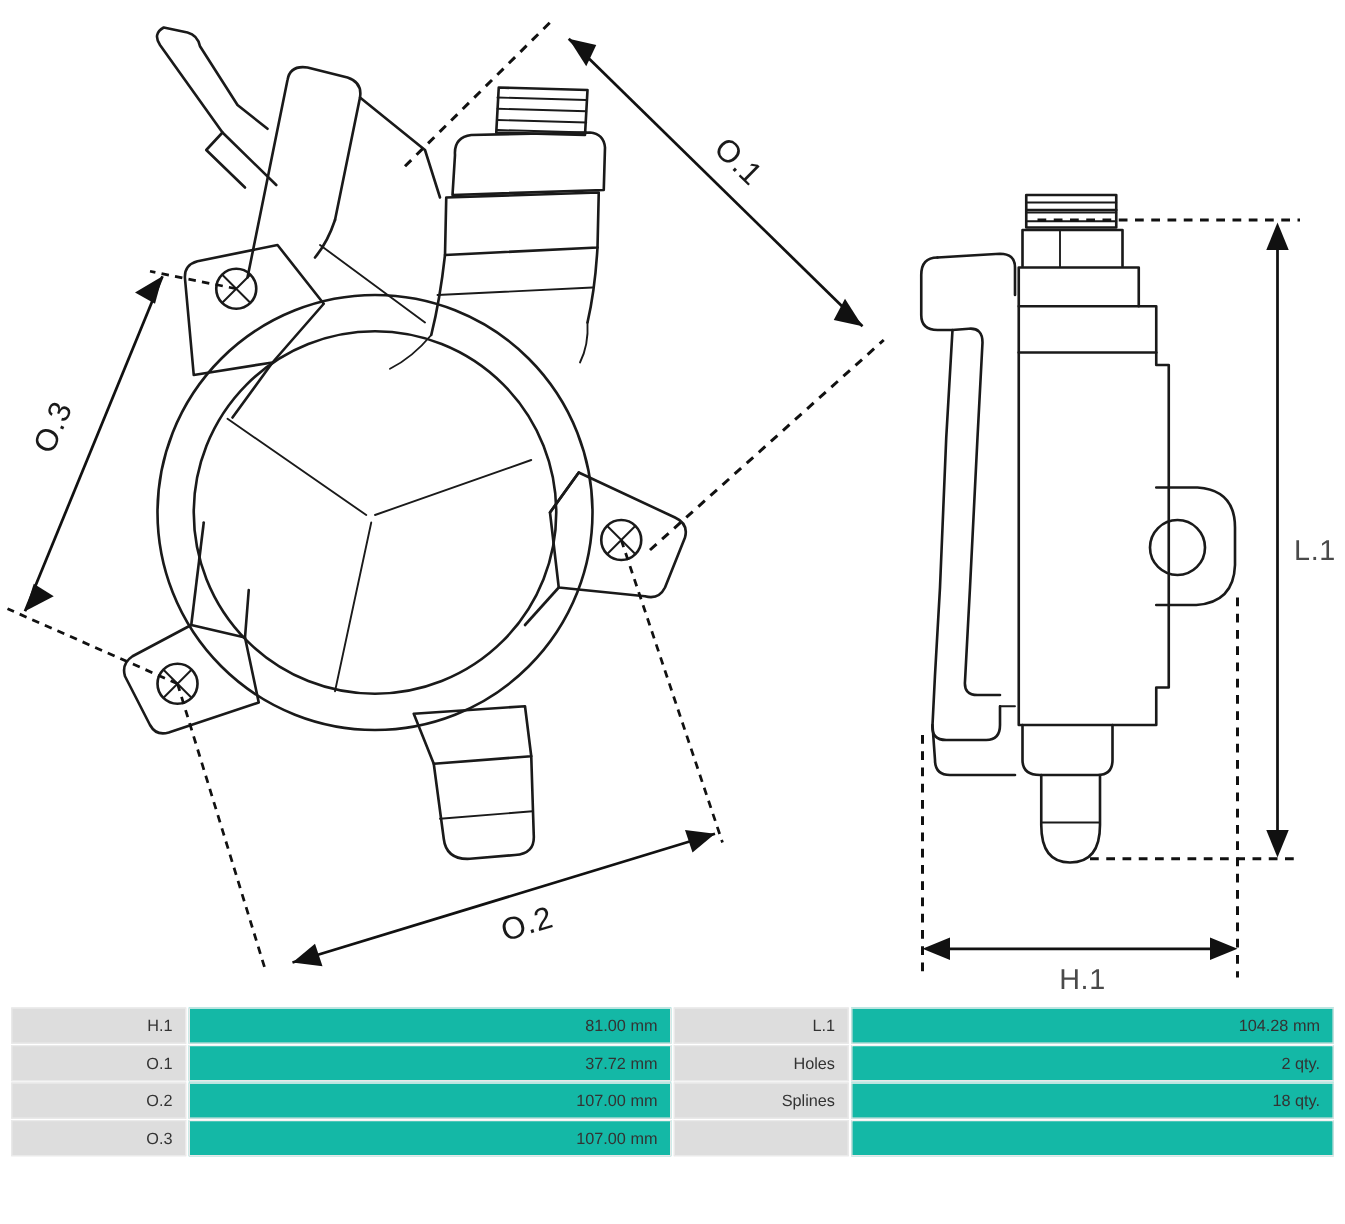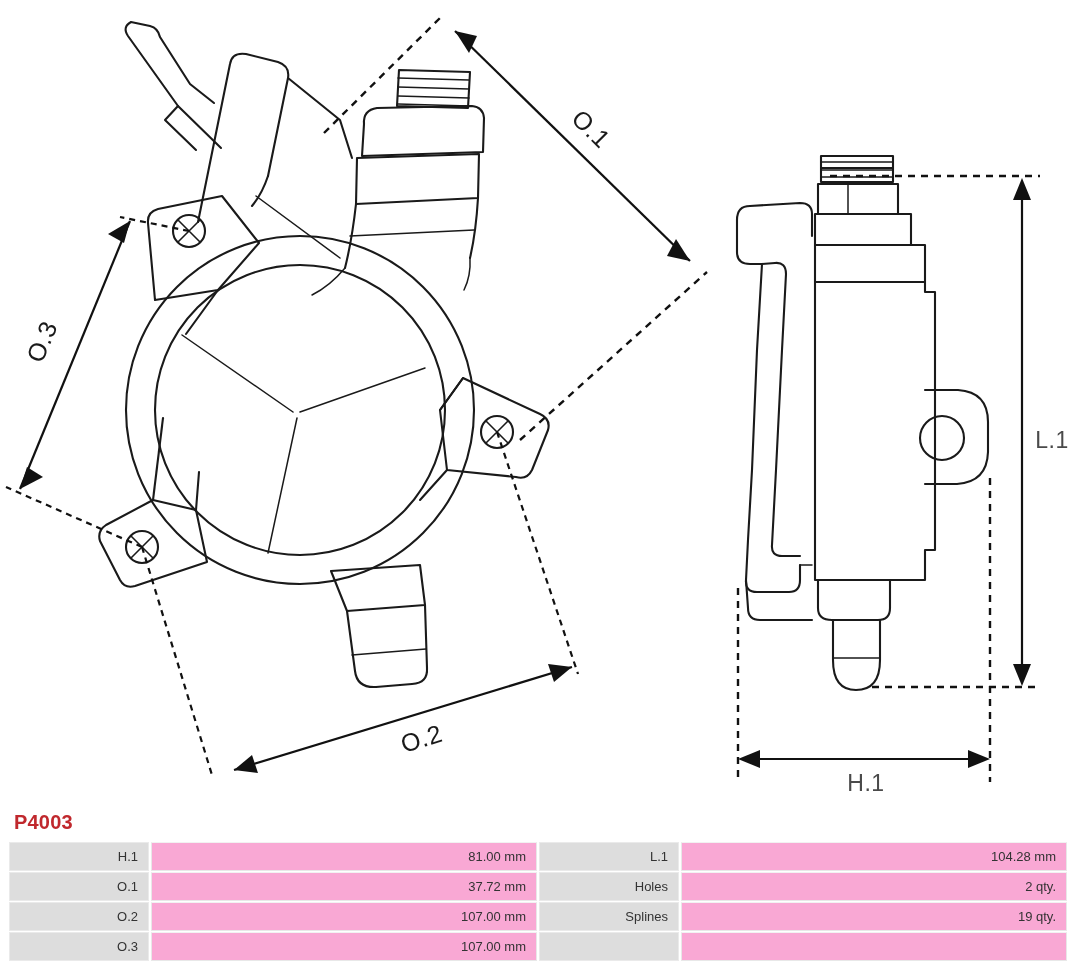--- a/index.html
+++ b/index.html
@@ -124,21 +124,21 @@
     vertical-align: middle;
   }
   td.spec-key {
     background: #dddddd;
     text-align: right;
     color: #333333;
     width: 118px;
     border: 1px solid #eaeaea;
   }
   td.spec-val {
-    background: #f9a8d4;
+    background: #14b8a6;
     text-align: right;
     color: #333333;
     border: 1px solid #e8e8e8;
     border-top-color: #f2f2f2;
     margin-left: 42px;
   }
   td.spec-key.blank, td.spec-val.blank {
     color: transparent;
   }
 </style>
@@ -311,41 +311,40 @@
           <path class="dim-line" d="M 750 759 L 978 759"></path>
           <polygon points="738,759 760,750 760,768" fill="#111111"></polygon>
           <polygon points="990,759 968,750 968,768" fill="#111111"></polygon>
           <text class="dim-label-side" x="866" y="791" text-anchor="middle">H.1</text>
         </g>
       </g>
     </svg>
   </div>
 
   <div id="spec-panel">
-    <div id="part-number">P4003</div>
 
     <table class="spec-table">
       <tbody>
         <tr>
           <td class="spec-key">H.1</td>
           <td class="spec-val">81.00 mm</td>
           <td class="spec-key">L.1</td>
           <td class="spec-val">104.28 mm</td>
         </tr>
         <tr>
           <td class="spec-key">O.1</td>
           <td class="spec-val">37.72 mm</td>
           <td class="spec-key">Holes</td>
           <td class="spec-val">2 qty.</td>
         </tr>
         <tr>
           <td class="spec-key">O.2</td>
           <td class="spec-val">107.00 mm</td>
           <td class="spec-key">Splines</td>
-          <td class="spec-val">19 qty.</td>
+          <td class="spec-val">18 qty.</td>
         </tr>
         <tr>
           <td class="spec-key">O.3</td>
           <td class="spec-val">107.00 mm</td>
           <td class="spec-key blank"></td>
           <td class="spec-val blank"></td>
         </tr>
       </tbody>
     </table>
   </div>

